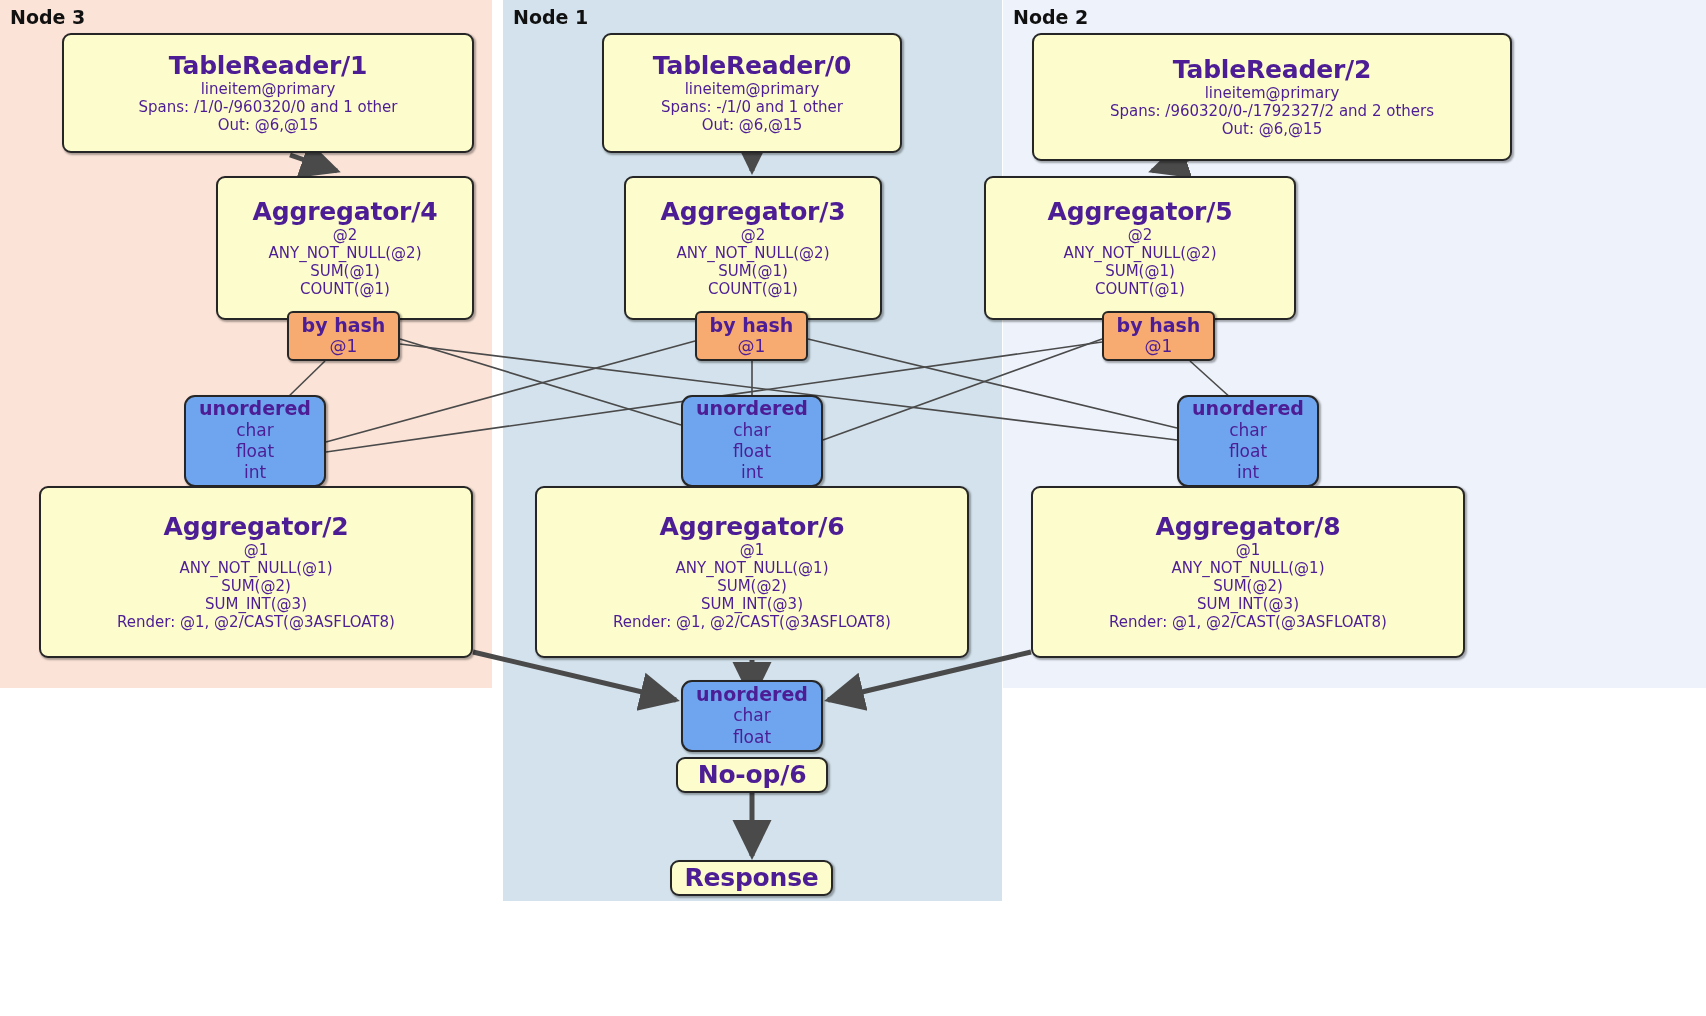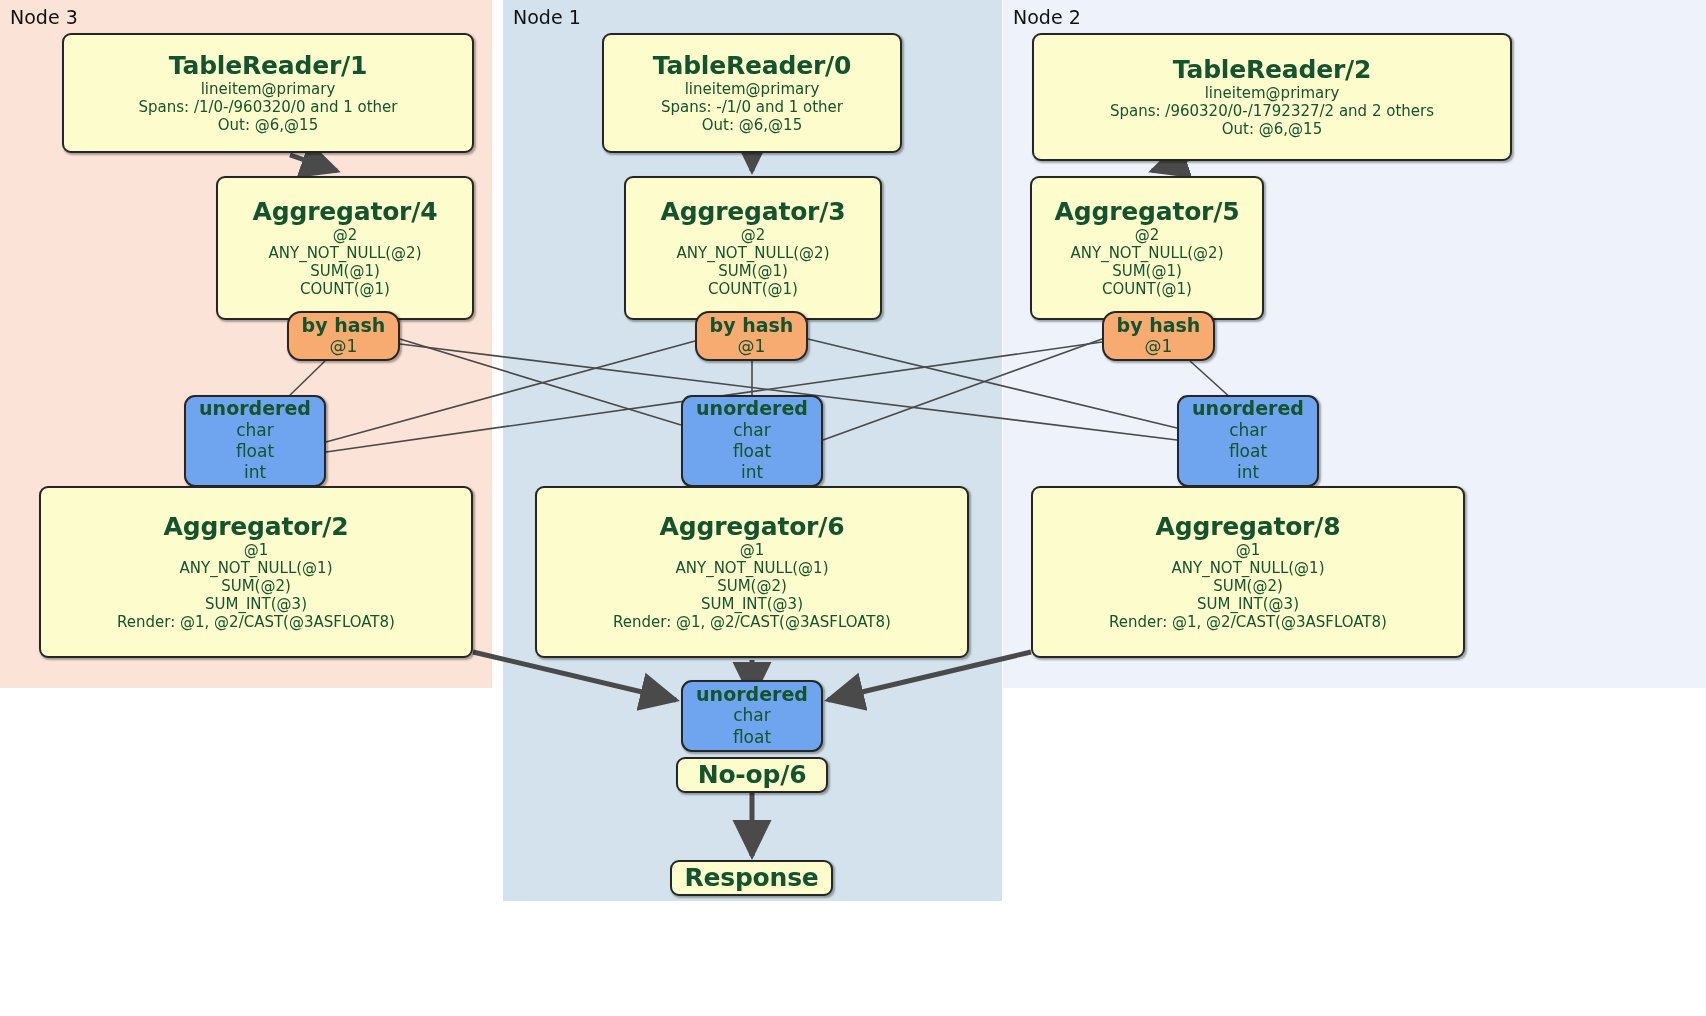--- a/index.html
+++ b/index.html
@@ -6,55 +6,55 @@
   body{
     font-family:"DejaVu Sans","Liberation Sans",sans-serif;
     width:1706px;height:1016px;position:relative;overflow:hidden;
   }
   #stage{position:absolute;left:0;top:0;width:1706px;height:1016px;}
 
   
   .panel{position:absolute;box-sizing:border-box;}
   .panel-label{
     position:absolute;left:10px;top:6px;
-    font-size:19px;color:#111;white-space:nowrap;
+    font-size:19px;color:#111;white-space:nowrap;font-weight:bold;
   }
   #panel-node3{left:0px;  top:0px; width:492px;  height:688px; background:#fbe3d7;}
   #panel-node1{left:503px;top:0px; width:499px;  height:901px;background:#d3e2ec;}
   #panel-node2{left:1003px;top:0px;width:703px;  height:688px; background:#edf2fb;}
 
   
   #edges{position:absolute;left:0;top:0;width:1706px;height:1016px;pointer-events:none;}
 
   
   .node{
     position:absolute;box-sizing:border-box;
     border:2px solid #262626;border-radius:9px;
-    text-align:center;color:#14532d;
+    text-align:center;color:#4c1d95;
     display:flex;flex-direction:column;justify-content:center;align-items:center;
     box-shadow:1.5px 1.5px 2px rgba(0,0,0,.32);
   }
   .proc{background:#fcfccc;}
-  .router-hash{background:#f8ab71;border-radius:14px;}
+  .router-hash{background:#f8ab71;border-radius:6px;}
   .router-unord{background:#6fa5ee;border-radius:11px;}
 
   .t-title{font-weight:bold;font-size:25px;line-height:1.12;letter-spacing:-.2px;}
   .t-title-sm{font-weight:bold;font-size:19px;line-height:1.12;}
   .t-line{font-size:15px;line-height:1.2;white-space:nowrap;}
   .t-line-sm{font-size:17px;line-height:1.25;}
 
   
   #tr1{left:62px;  top:33px; width:412px;height:120px;}
   #tr0{left:602px; top:33px; width:300px;height:120px;}
   #tr2{left:1032px;top:33px; width:480px;height:128px;}
 
   
   #agg4{left:216px; top:176px;width:258px;height:144px;}
   #agg3{left:624px; top:176px;width:258px;height:144px;}
-  #agg5{left:1030px;top:176px;width:234px;height:144px;}
+  #agg5{left:984px;top:176px;width:312px;height:144px;}
 
   
   #hash4{left:287px; top:311px;width:113px;height:50px;}
   #hash3{left:695px; top:311px;width:113px;height:50px;}
   #hash5{left:1102px;top:311px;width:113px;height:50px;}
 
   
   #un7{left:184px; top:395px;width:142px;height:92px;}
   #un6{left:681px; top:395px;width:142px;height:92px;}
   #un8{left:1177px;top:395px;width:142px;height:92px;}

